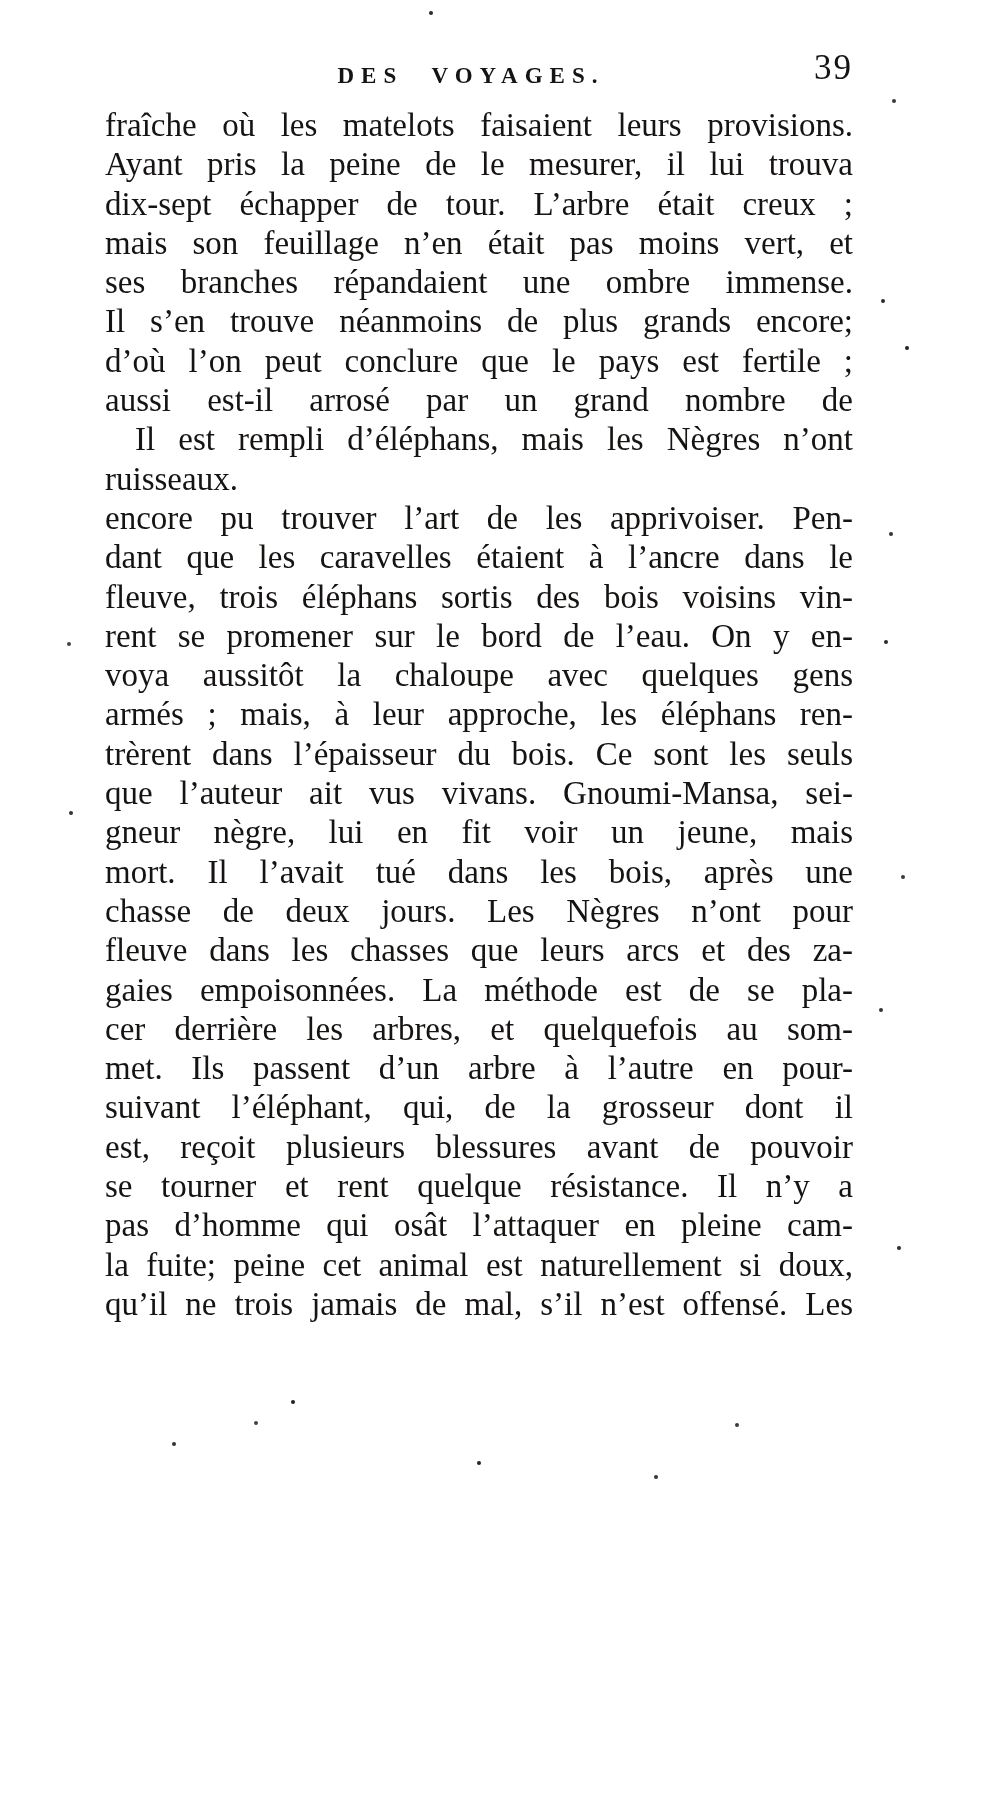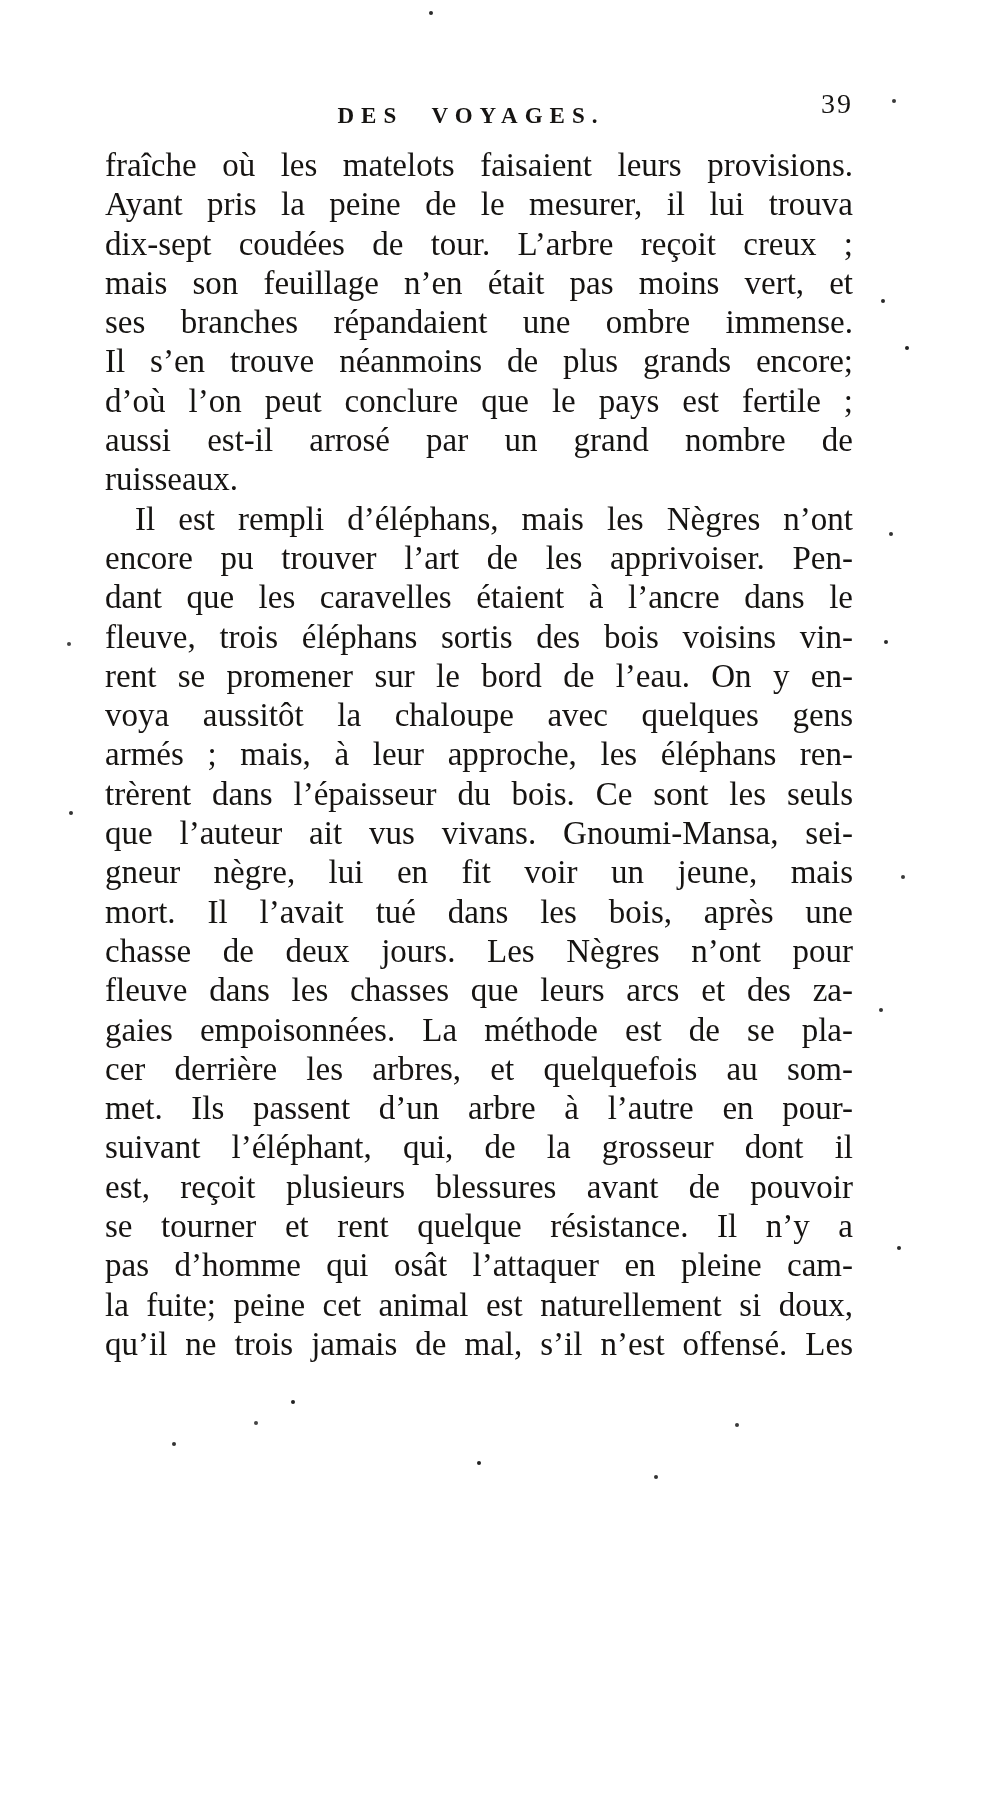--- a/index.html
+++ b/index.html
@@ -14,42 +14,41 @@
     background: var(--paper, #ffffff);
     font-family: "Liberation Serif", "DejaVu Serif", serif;
     color: var(--ink, #161412);
     overflow: hidden;
   }
   .content {
     position: absolute;
     left: 105px;
     top: 48px;
     width: 748px;
-    margin-top: 40px;
   }
   .header-row {
     position: relative;
     height: 58px;
   }
   .running-title {
     position: absolute;
     left: 50%;
     top: 15px;
     transform: translateX(-53%);
     font-size: 23px;
     font-weight: bold;
     letter-spacing: 7px;
     word-spacing: 16px;
     white-space: nowrap;
   }
   .page-number {
     position: absolute;
     right: 0;
     top: 2px;
-    font-size: 28px;
+    font-size: 35px;
     line-height: 1;
     letter-spacing: 2px;
   }
   .body-text {
     font-size: 33px;
     font-weight: 400;
   }
   .line {
     height: 39.3px;
     line-height: 39.3px;
@@ -100,28 +99,28 @@
 <div class="page">
   <div class="speckles"></div>
   <div class="content">
     <div class="header-row">
       <span class="running-title">DES VOYAGES.</span>
       <span class="page-number">39</span>
     </div>
     <div class="body-text">
         <div class="line">fraîche où les matelots faisaient leurs provisions.</div>
         <div class="line">Ayant pris la peine de le mesurer, il lui trouva</div>
-        <div class="line">dix-sept coudées de tour. L’arbre reçoit creux ;</div>
+        <div class="line">dix-sept échapper de tour. L’arbre était creux ;</div>
         <div class="line">mais son feuillage n’en était pas moins vert, et</div>
         <div class="line">ses branches répandaient une ombre immense.</div>
         <div class="line">Il s’en trouve néanmoins de plus grands encore;</div>
         <div class="line">d’où l’on peut conclure que le pays est fertile ;</div>
         <div class="line">aussi est-il arrosé par un grand nombre de</div>
+        <div class="line indent">Il est rempli d’éléphans, mais les Nègres n’ont</div>
         <div class="line para-end">ruisseaux.</div>
-        <div class="line indent">Il est rempli d’éléphans, mais les Nègres n’ont</div>
         <div class="line">encore pu trouver l’art de les apprivoiser. Pen-</div>
         <div class="line">dant que les caravelles étaient à l’ancre dans le</div>
         <div class="line">fleuve, trois éléphans sortis des bois voisins vin-</div>
         <div class="line">rent se promener sur le bord de l’eau. On y en-</div>
         <div class="line">voya aussitôt la chaloupe avec quelques gens</div>
         <div class="line">armés ; mais, à leur approche, les éléphans ren-</div>
         <div class="line">trèrent dans l’épaisseur du bois. Ce sont les seuls</div>
         <div class="line">que l’auteur ait vus vivans. Gnoumi-Mansa, sei-</div>
         <div class="line">gneur nègre, lui en fit voir un jeune, mais</div>
         <div class="line">mort. Il l’avait tué dans les bois, après une</div>

